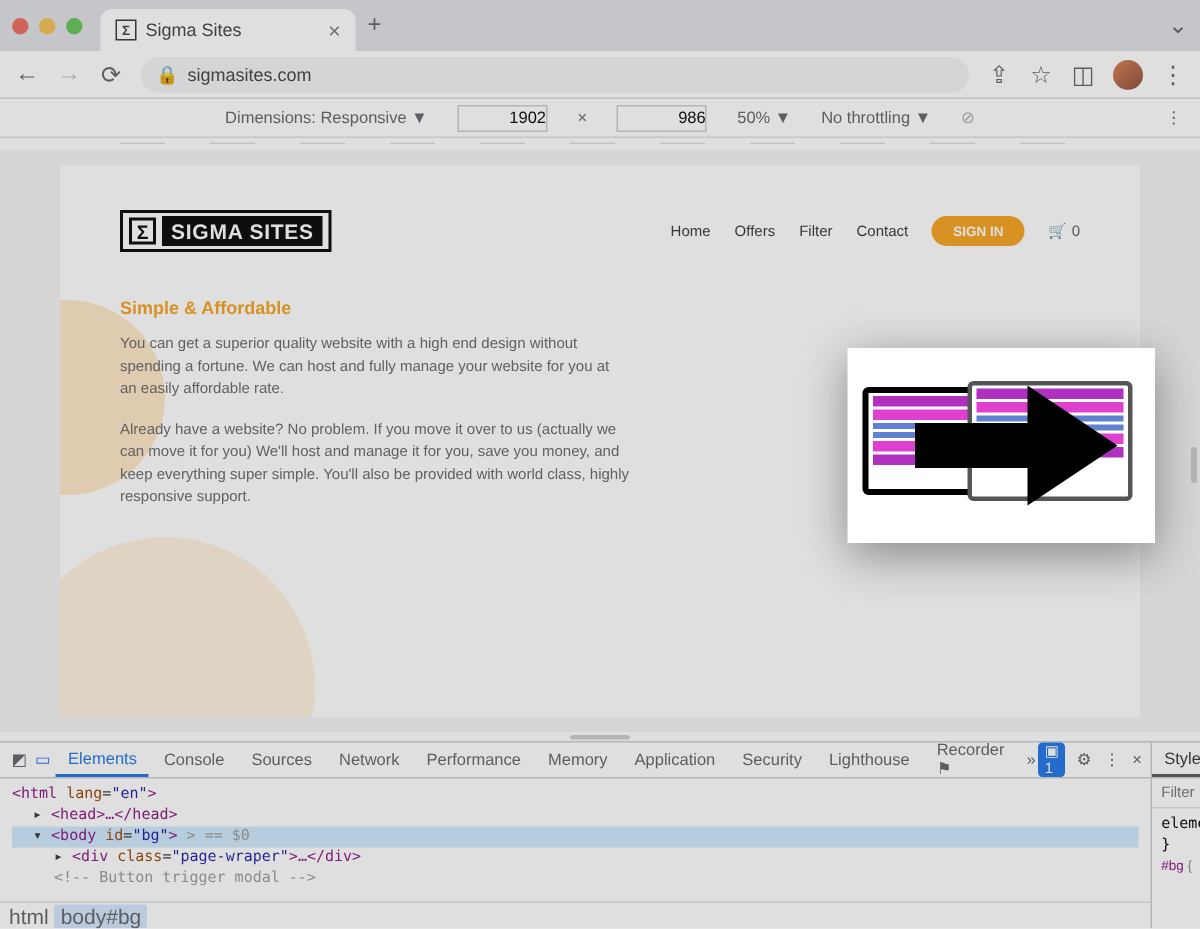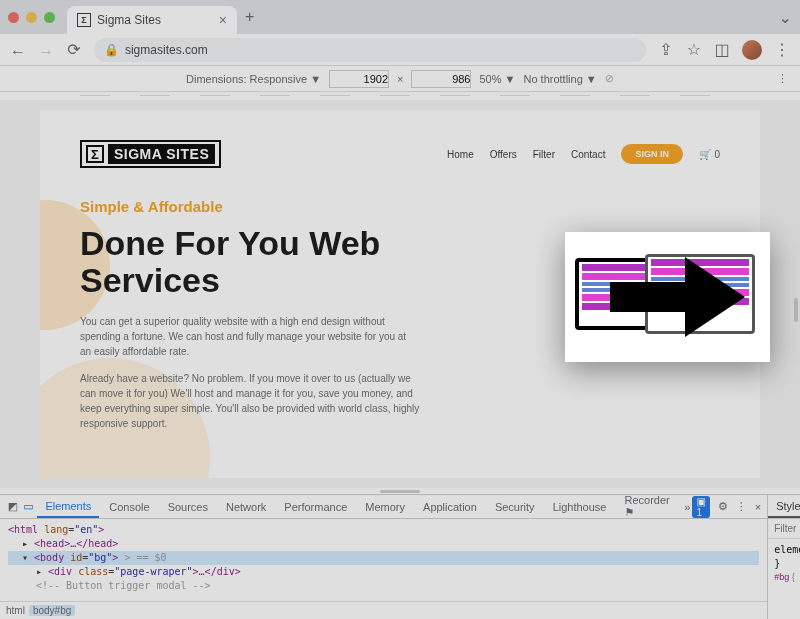--- a/index.html
+++ b/index.html
@@ -19,21 +19,21 @@
 .chrome-expand { margin-left: auto; color: #5f6368; }
 
 .addr-bar { background: #fff; height: 32px; display: flex; align-items: center; padding: 0 10px; gap: 12px; border-bottom: 1px solid #dadce0; }
 .nav-icon { color: #5f6368; width: 16px; height: 16px; display: flex; align-items: center; justify-content: center; }
 .url-box { flex: 1; background: #f1f3f4; border-radius: 14px; height: 24px; display: flex; align-items: center; padding: 0 10px; font-size: 12px; color: #3c4043; gap: 6px; }
 .lock { color: #5f6368; }
 .addr-right { display: flex; gap: 12px; align-items: center; }
 .avatar { width: 20px; height: 20px; border-radius: 50%; background: linear-gradient(135deg, #d97d54, #8b4a2f); }
 
 
-.device-bar { background: #fff; height: 26px; display: flex; align-items: center; justify-content: center; gap: 8px; font-size: 11px; color: #5f6368; border-bottom: 1px solid #e0e0e0; position: relative; }
+.device-bar { background: #fff; height: 26px; display: flex; align-items: center; justify-content: center; gap: 20px; font-size: 11px; color: #5f6368; border-bottom: 1px solid #e0e0e0; position: relative; }
 .device-bar .right-menu { position: absolute; right: 12px; color: #5f6368; }
 .dim-input { width: 60px; height: 18px; border: 1px solid #ccc; font-size: 11px; text-align: right; }
 .cancel-icon { color: #aaa; }
 
 
 .ruler-row { height: 8px; background: #fff; position: relative; }
 .ruler-row::before { content: ""; position: absolute; left: 10%; right: 10%; top: 3px; height: 1px; background: repeating-linear-gradient(90deg, #ddd 0, #ddd 30px, transparent 30px, transparent 60px); }
 
 
 .viewport-wrap { background: #f5f5f5; height: 388px; display: flex; justify-content: center; padding: 10px 0; overflow: hidden; }
@@ -43,21 +43,21 @@
 
 .site-header { display: flex; align-items: center; gap: 14px; margin-bottom: 30px; position: relative; z-index: 2; }
 .logo { display: flex; align-items: center; gap: 4px; border: 2px solid #000; padding: 2px 4px; }
 .logo-sigma { width: 18px; height: 18px; border: 2px solid #000; display: flex; align-items: center; justify-content: center; font-weight: bold; font-size: 13px; }
 .logo-text { background: #000; color: #fff; font-weight: 800; font-size: 14px; padding: 2px 6px; letter-spacing: 0.5px; }
 .nav-links { margin-left: auto; display: flex; gap: 16px; align-items: center; font-size: 10px; color: #333; }
 .signin-btn { background: #f7a11b; color: #fff; border-radius: 14px; padding: 5px 14px; font-size: 9px; font-weight: bold; }
 .cart { display: flex; align-items: center; gap: 3px; font-size: 10px; color: #555; }
 
 .hero { position: relative; z-index: 2; max-width: 340px; }
-.kicker { color: #f7a11b; font-weight: 700; font-size: 15px; margin-bottom: 10px; }
+.kicker { color: #f7a11b; font-weight: 700; font-size: 12px; margin-bottom: 10px; }
 .hero h1 { font-size: 34px; font-weight: 900; line-height: 1.1; color: #111; margin-bottom: 14px; }
 .hero p { font-size: 10px; color: #666; line-height: 1.5; margin-bottom: 12px; }
 
 .resize-handle { position: absolute; right: 2px; top: 50%; transform: translateY(-50%); width: 4px; height: 24px; background: #ccc; border-radius: 2px; }
 .page-sep { height: 6px; display: flex; justify-content: center; align-items: center; background: #fff; }
 .page-sep::before { content: ""; width: 40px; height: 3px; background: #ccc; border-radius: 2px; }
 
 
 .devtools { border-top: 1px solid #cacdd1; display: flex; height: 125px; font-family: Menlo, Consolas, monospace; font-size: 10px; }
 .dt-main { flex: 1; display: flex; flex-direction: column; border-right: 1px solid #cacdd1; }
@@ -68,21 +68,21 @@
 .issue-badge { background: #1a73e8; color: #fff; border-radius: 3px; padding: 0 4px; font-size: 10px; }
 .dt-source { flex: 1; overflow: hidden; padding: 4px 8px; line-height: 1.4; color: #333; }
 .dt-source .line { white-space: nowrap; }
 .gray { color: #999; }
 .tag { color: #881280; }
 .attr { color: #994500; }
 .val { color: #1a1aa6; }
 .sel { background: #cfe8fc; }
 .indent1 { padding-left: 14px; }
 .indent2 { padding-left: 28px; }
-.crumbs { border-top: 1px solid #e0e0e0; height: 18px; display: flex; align-items: center; padding: 0 6px; gap: 4px; font-family: -apple-system, sans-serif; font-size: 10px; color: #5f6368; }
+.crumbs { border-top: 1px solid #e0e0e0; height: 18px; display: flex; align-items: center; padding: 0 6px; gap: 4px; font-family: -apple-system, sans-serif; font-size: 14px; color: #5f6368; }
 .crumbs .cur { background: #d4e7fd; padding: 0 4px; border-radius: 2px; }
 
 .dt-side { width: 235px; display: flex; flex-direction: column; }
 .dt-side-tabs { display: flex; height: 24px; border-bottom: 1px solid #cacdd1; font-family: -apple-system, sans-serif; font-size: 11px; color: #5f6368; align-items: center; }
 .dt-side-tabs .tab2 { padding: 0 8px; height: 100%; display: flex; align-items: center; }
 .dt-side-tabs .tab2.active { color: #333; border-bottom: 2px solid #555; }
 .filter-row { height: 20px; border-bottom: 1px solid #e0e0e0; display: flex; align-items: center; padding: 0 6px; font-family: -apple-system, sans-serif; font-size: 10px; color: #888; }
 .filter-row input { border: none; flex: 1; font-size: 10px; outline: none; }
 .dt-styles { flex: 1; padding: 4px 6px; line-height: 1.4; }
 .dt-styles .rule-head { display: flex; justify-content: space-between; color: #888; font-family: -apple-system, sans-serif; font-size: 9px; }
@@ -165,21 +165,20 @@
         <span class="signin-btn">SIGN IN</span>
         <span class="cart">
           <span>🛒</span>
           <span>0</span>
         </span>
       </div>
     </div>
 
     <div class="hero">
       <div class="kicker">Simple &amp; Affordable</div>
-      <h1>Done For You Web Services</h1>
       <p>You can get a superior quality website with a high end design without spending a fortune. We can host and fully manage your website for you at an easily affordable rate.</p>
       <p>Already have a website? No problem. If you move it over to us (actually we can move it for you) We'll host and manage it for you, save you money, and keep everything super simple. You'll also be provided with world class, highly responsive support.</p>
     </div>
   </div>
   <div class="resize-handle"></div>
 </div>
 <div class="page-sep"></div>
 
 <div class="devtools">
   <div class="dt-main">

